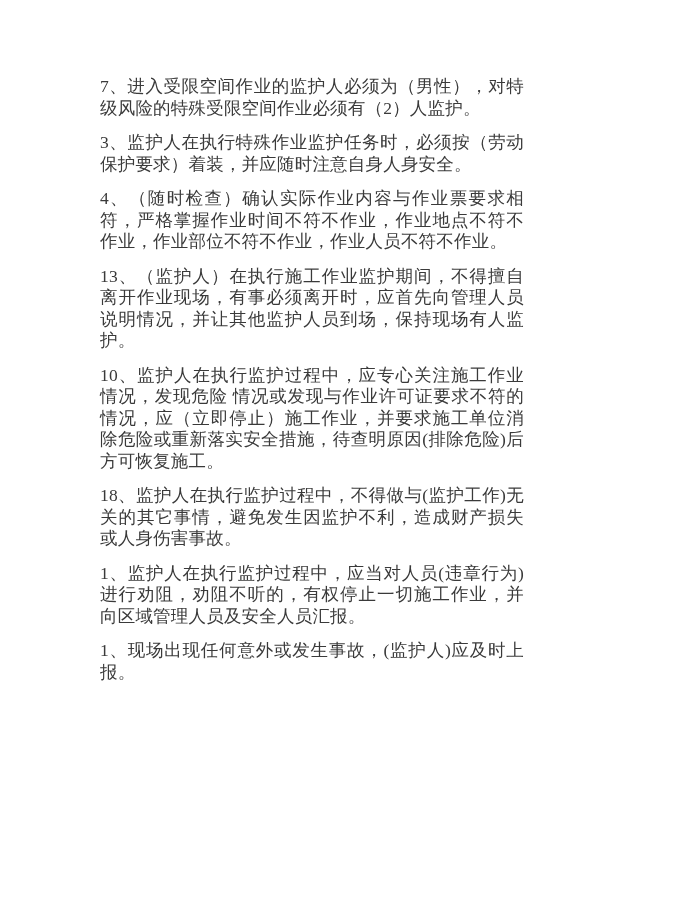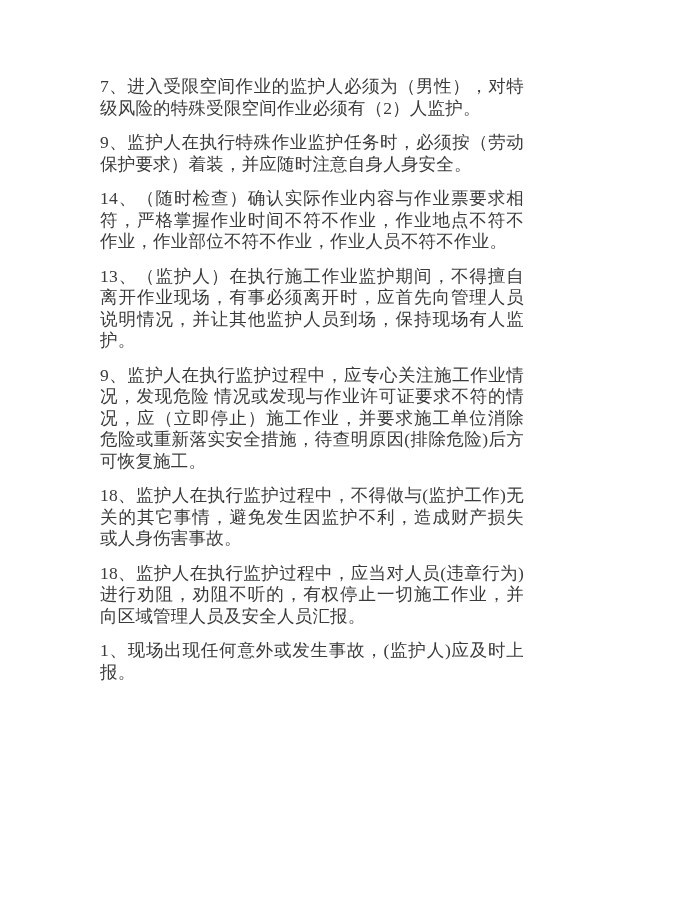--- a/index.html
+++ b/index.html
@@ -28,20 +28,20 @@
     text-align: justify;
     letter-spacing: 0.2px;
     word-break: break-all;
   }
 </style>
 </head>
 <body>
 
 <div class="page">
   <p class="doc-par">7、进入受限空间作业的监护人必须为（男性），对特级风险的特殊受限空间作业必须有（2）人监护。</p>
-  <p class="doc-par">9、监护人在执行特殊作业监护任务时，必须按（劳动保护要求）着装，并应随时注意自身人身安全。</p>
-  <p class="doc-par">14、（随时检查）确认实际作业内容与作业票要求相符，严格掌握作业时间不符不作业，作业地点不符不作业，作业部位不符不作业，作业人员不符不作业。</p>
+  <p class="doc-par">3、监护人在执行特殊作业监护任务时，必须按（劳动保护要求）着装，并应随时注意自身人身安全。</p>
+  <p class="doc-par">4、（随时检查）确认实际作业内容与作业票要求相符，严格掌握作业时间不符不作业，作业地点不符不作业，作业部位不符不作业，作业人员不符不作业。</p>
   <p class="doc-par">13、（监护人）在执行施工作业监护期间，不得擅自离开作业现场，有事必须离开时，应首先向管理人员说明情况，并让其他监护人员到场，保持现场有人监护。</p>
-  <p class="doc-par">9、监护人在执行监护过程中，应专心关注施工作业情况，发现危险 情况或发现与作业许可证要求不符的情况，应（立即停止）施工作业，并要求施工单位消除危险或重新落实安全措施，待查明原因(排除危险)后方可恢复施工。</p>
+  <p class="doc-par">10、监护人在执行监护过程中，应专心关注施工作业情况，发现危险 情况或发现与作业许可证要求不符的情况，应（立即停止）施工作业，并要求施工单位消除危险或重新落实安全措施，待查明原因(排除危险)后方可恢复施工。</p>
   <p class="doc-par">18、监护人在执行监护过程中，不得做与(监护工作)无关的其它事情，避免发生因监护不利，造成财产损失或人身伤害事故。</p>
-  <p class="doc-par">18、监护人在执行监护过程中，应当对人员(违章行为)进行劝阻，劝阻不听的，有权停止一切施工作业，并向区域管理人员及安全人员汇报。</p>
+  <p class="doc-par">1、监护人在执行监护过程中，应当对人员(违章行为)进行劝阻，劝阻不听的，有权停止一切施工作业，并向区域管理人员及安全人员汇报。</p>
   <p class="doc-par">1、现场出现任何意外或发生事故，(监护人)应及时上报。</p>
 </div>
 
 </body></html>

